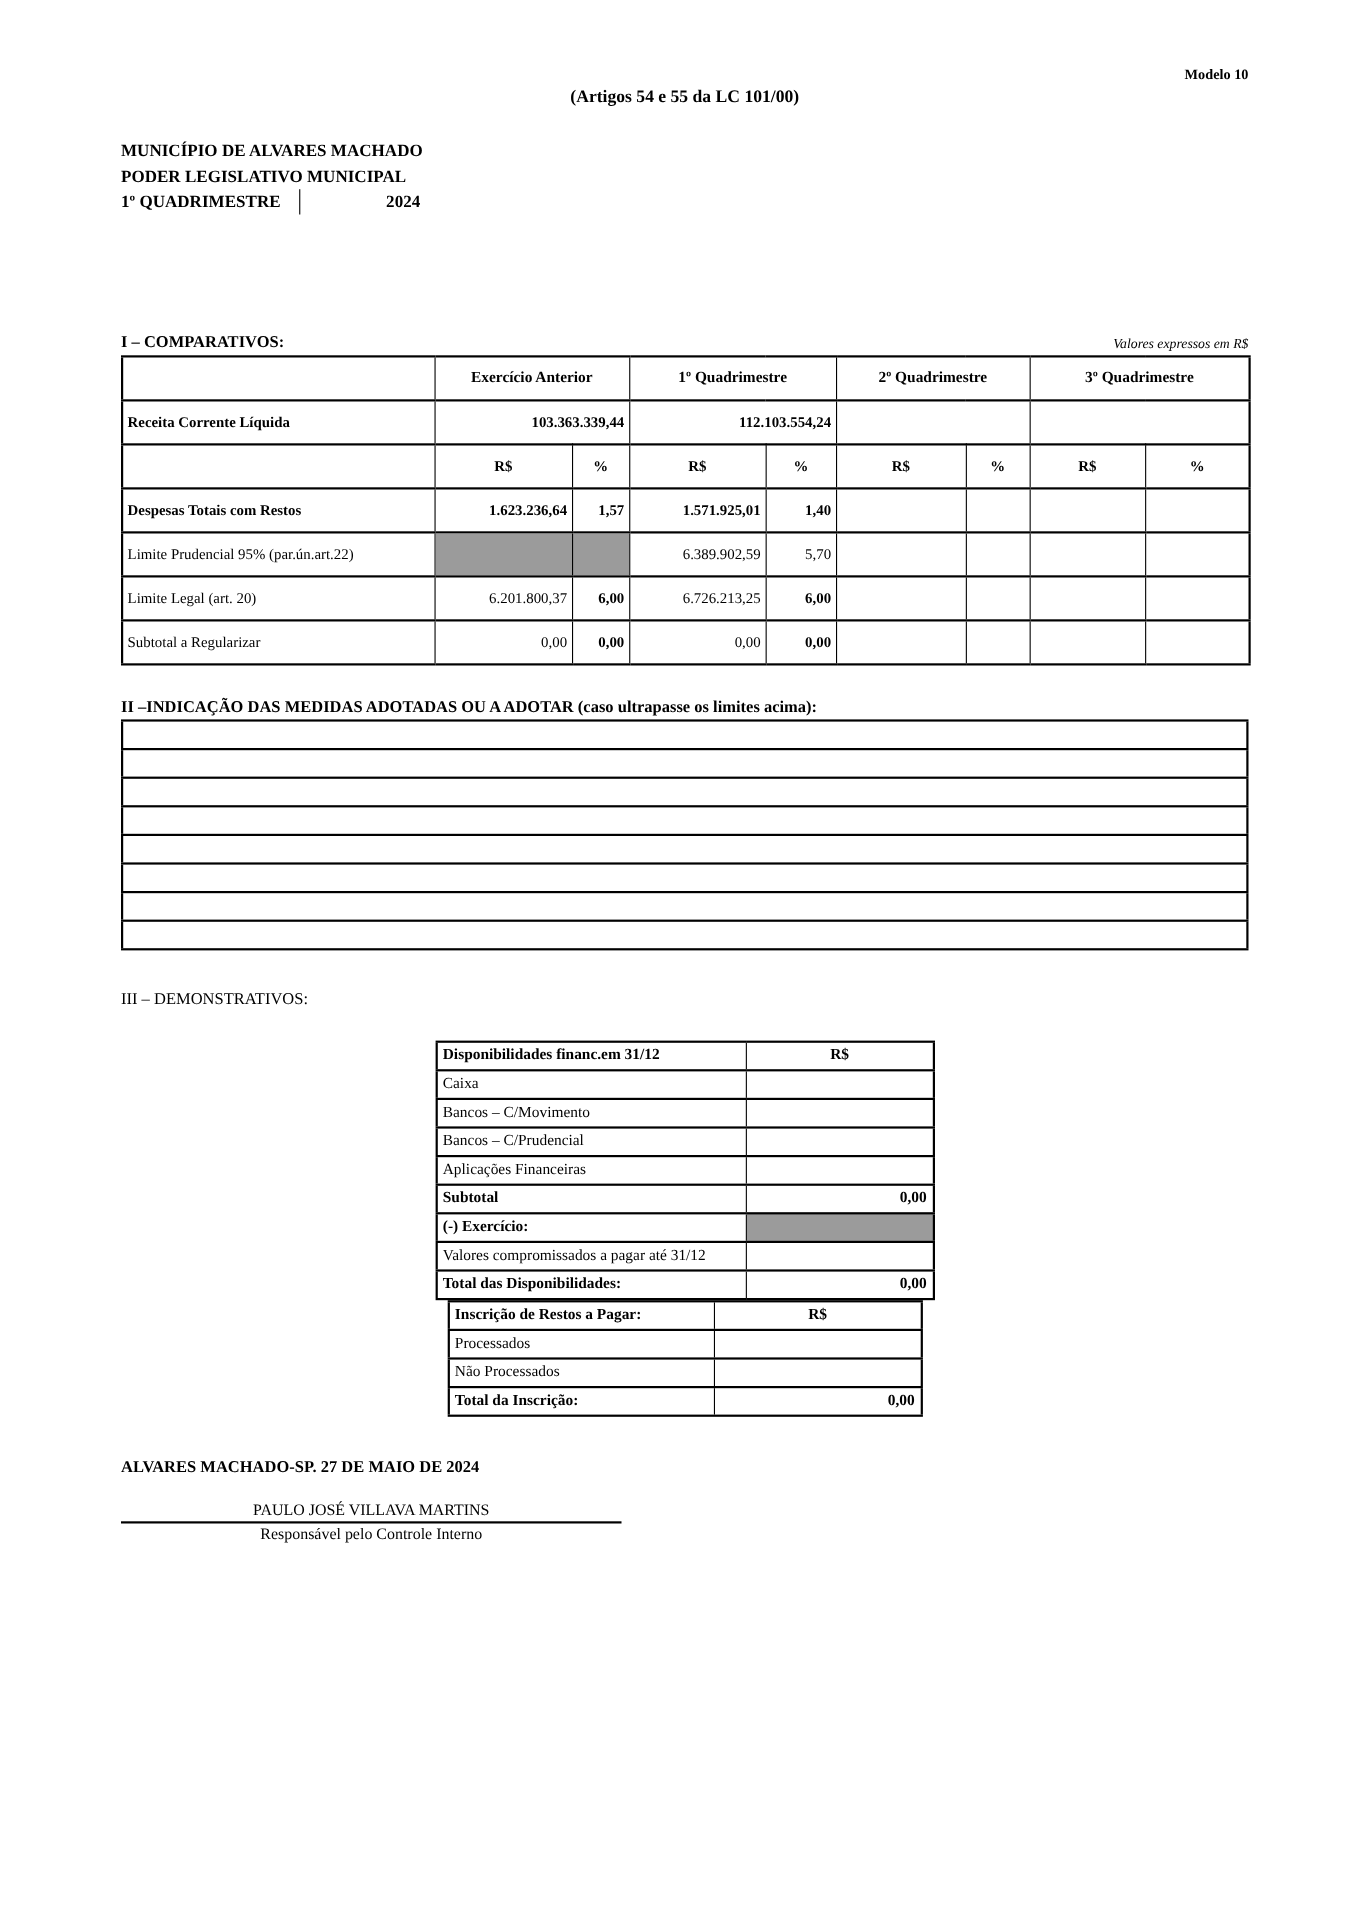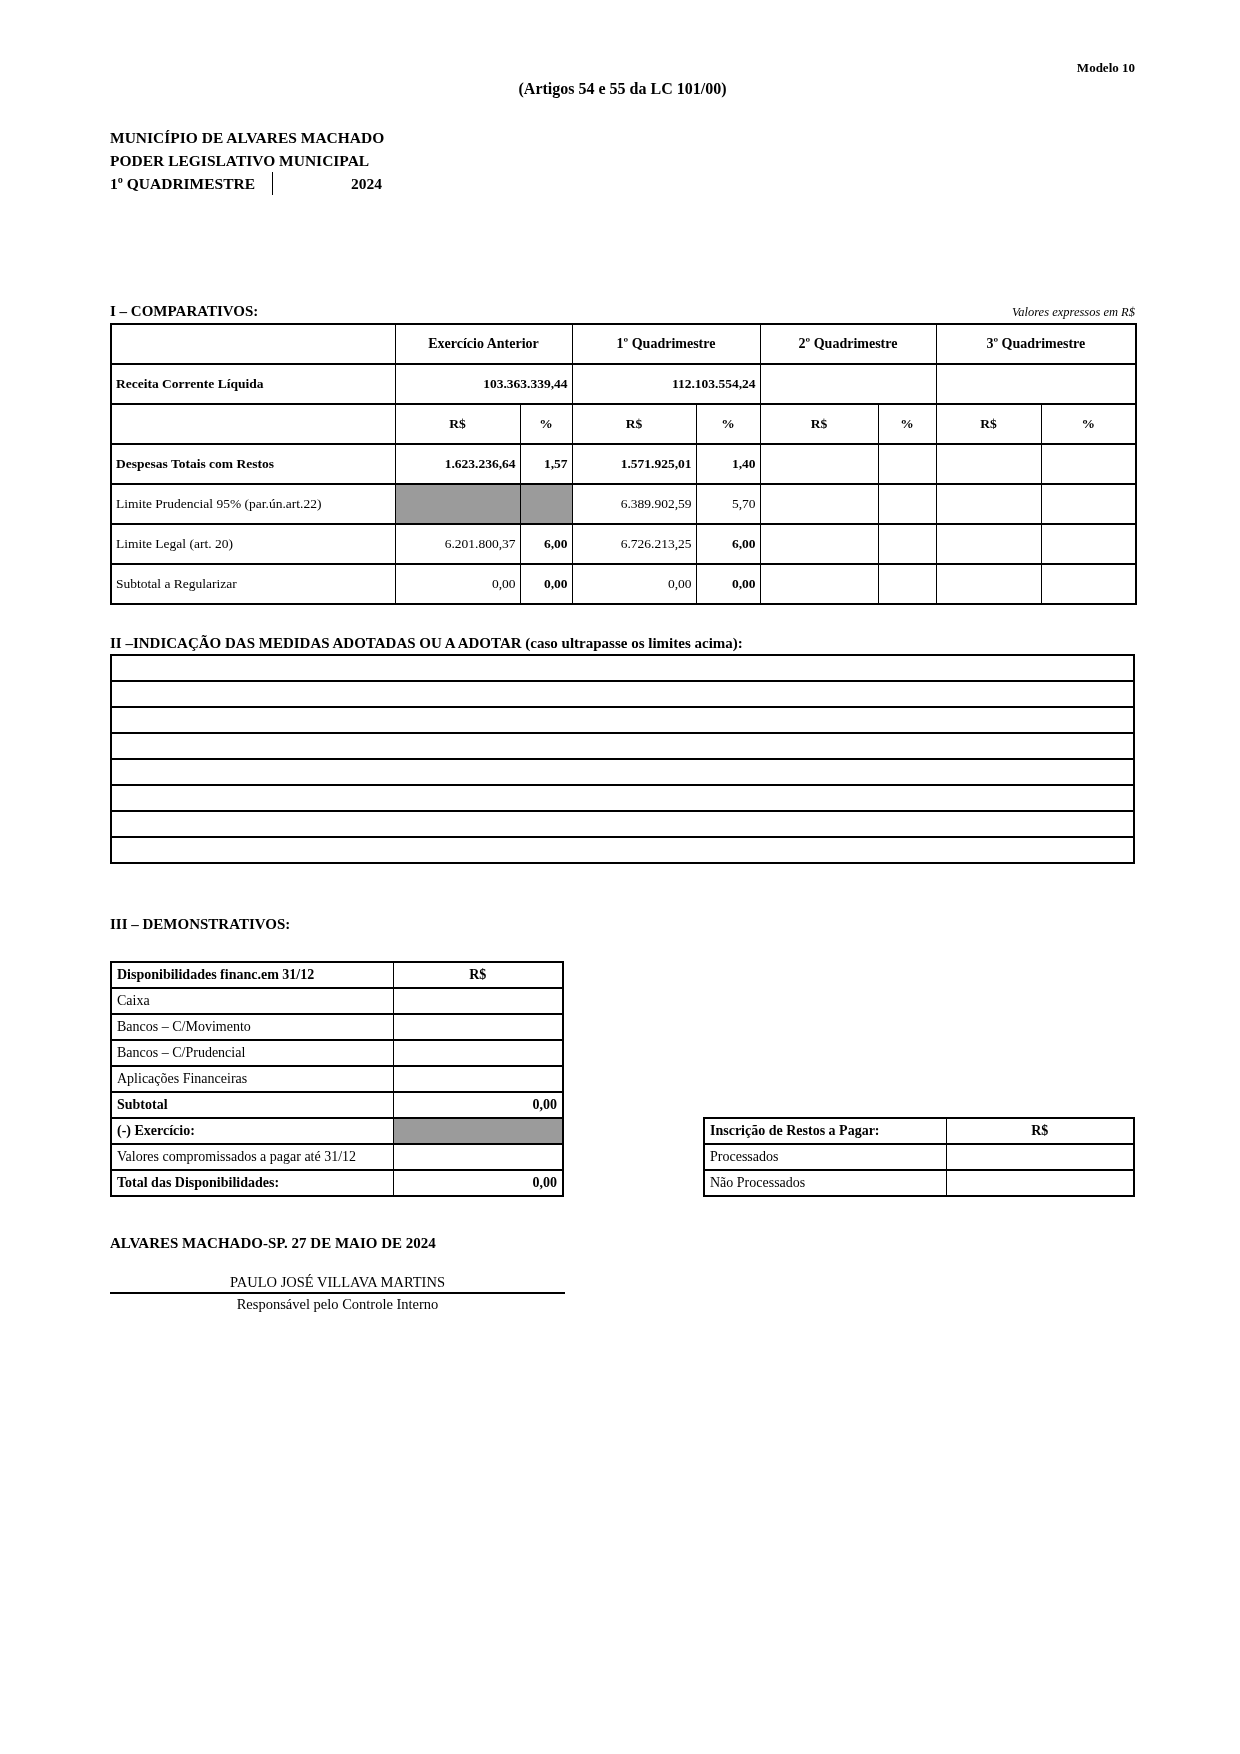--- a/index.html
+++ b/index.html
@@ -38,23 +38,23 @@
   .lbl { text-align: left; }
   .val { text-align: right; }
   .ctr { text-align: center; }
   .b { font-weight: bold; }
   .cell-gray { background: #9b9b9b; }
 
   .sec2-heading { margin-top: 30px; font-weight: bold; font-size: 15px; }
   .tbl-empty { width: 1025px; margin-top: 2px; border: 2px solid #000; }
   .tbl-empty td { border-top: 2px solid #000; border-bottom: 2px solid #000; height: 26px; }
 
-  .sec3-heading { margin-top: 52px; font-weight: bold; font-size: 15px; }
-
-  .demos { margin-top: 28px; display: flex; justify-content: space-between; align-items: flex-end; }
+  .sec3-heading { margin-top: 37px; font-weight: normal; font-size: 15px; }
+
+  .demos { margin-top: 28px; display: flex; justify-content: space-between; align-items: center; flex-direction: column; }
   .tbl-small { border: 2px solid #000; }
   .tbl-small td, .tbl-small th {
     border-left: 1px solid #000; border-right: 1px solid #000;
     border-top: 2px solid #000; border-bottom: 2px solid #000;
     font-size: 14px; height: 26px; padding: 0 5px; overflow: hidden; white-space: nowrap;
   }
   .tbl-disp { width: 452px; }
   .tbl-rest { width: 430px; }
   .indent { padding-left: 18px; }
   .small-txt { font-size: 11.5px; }
@@ -268,20 +268,24 @@
         <th class="ctr b">R$</th>
       </tr>
       <tr>
         <td class="lbl indent">Processados</td>
         <td class="val"></td>
       </tr>
       <tr>
         <td class="lbl indent">Não Processados</td>
         <td class="val"></td>
       </tr>
+      <tr>
+        <td class="lbl b">Total da Inscrição:</td>
+        <td class="val b">0,00</td>
+      </tr>
     </tbody>
       </table>
 
   </div>
 
   <div class="date-line">ALVARES MACHADO-SP. 27 DE MAIO DE 2024</div>
 
 
   <div class="sig-row sig-row2">
     <div class="sig-block sig-left">

